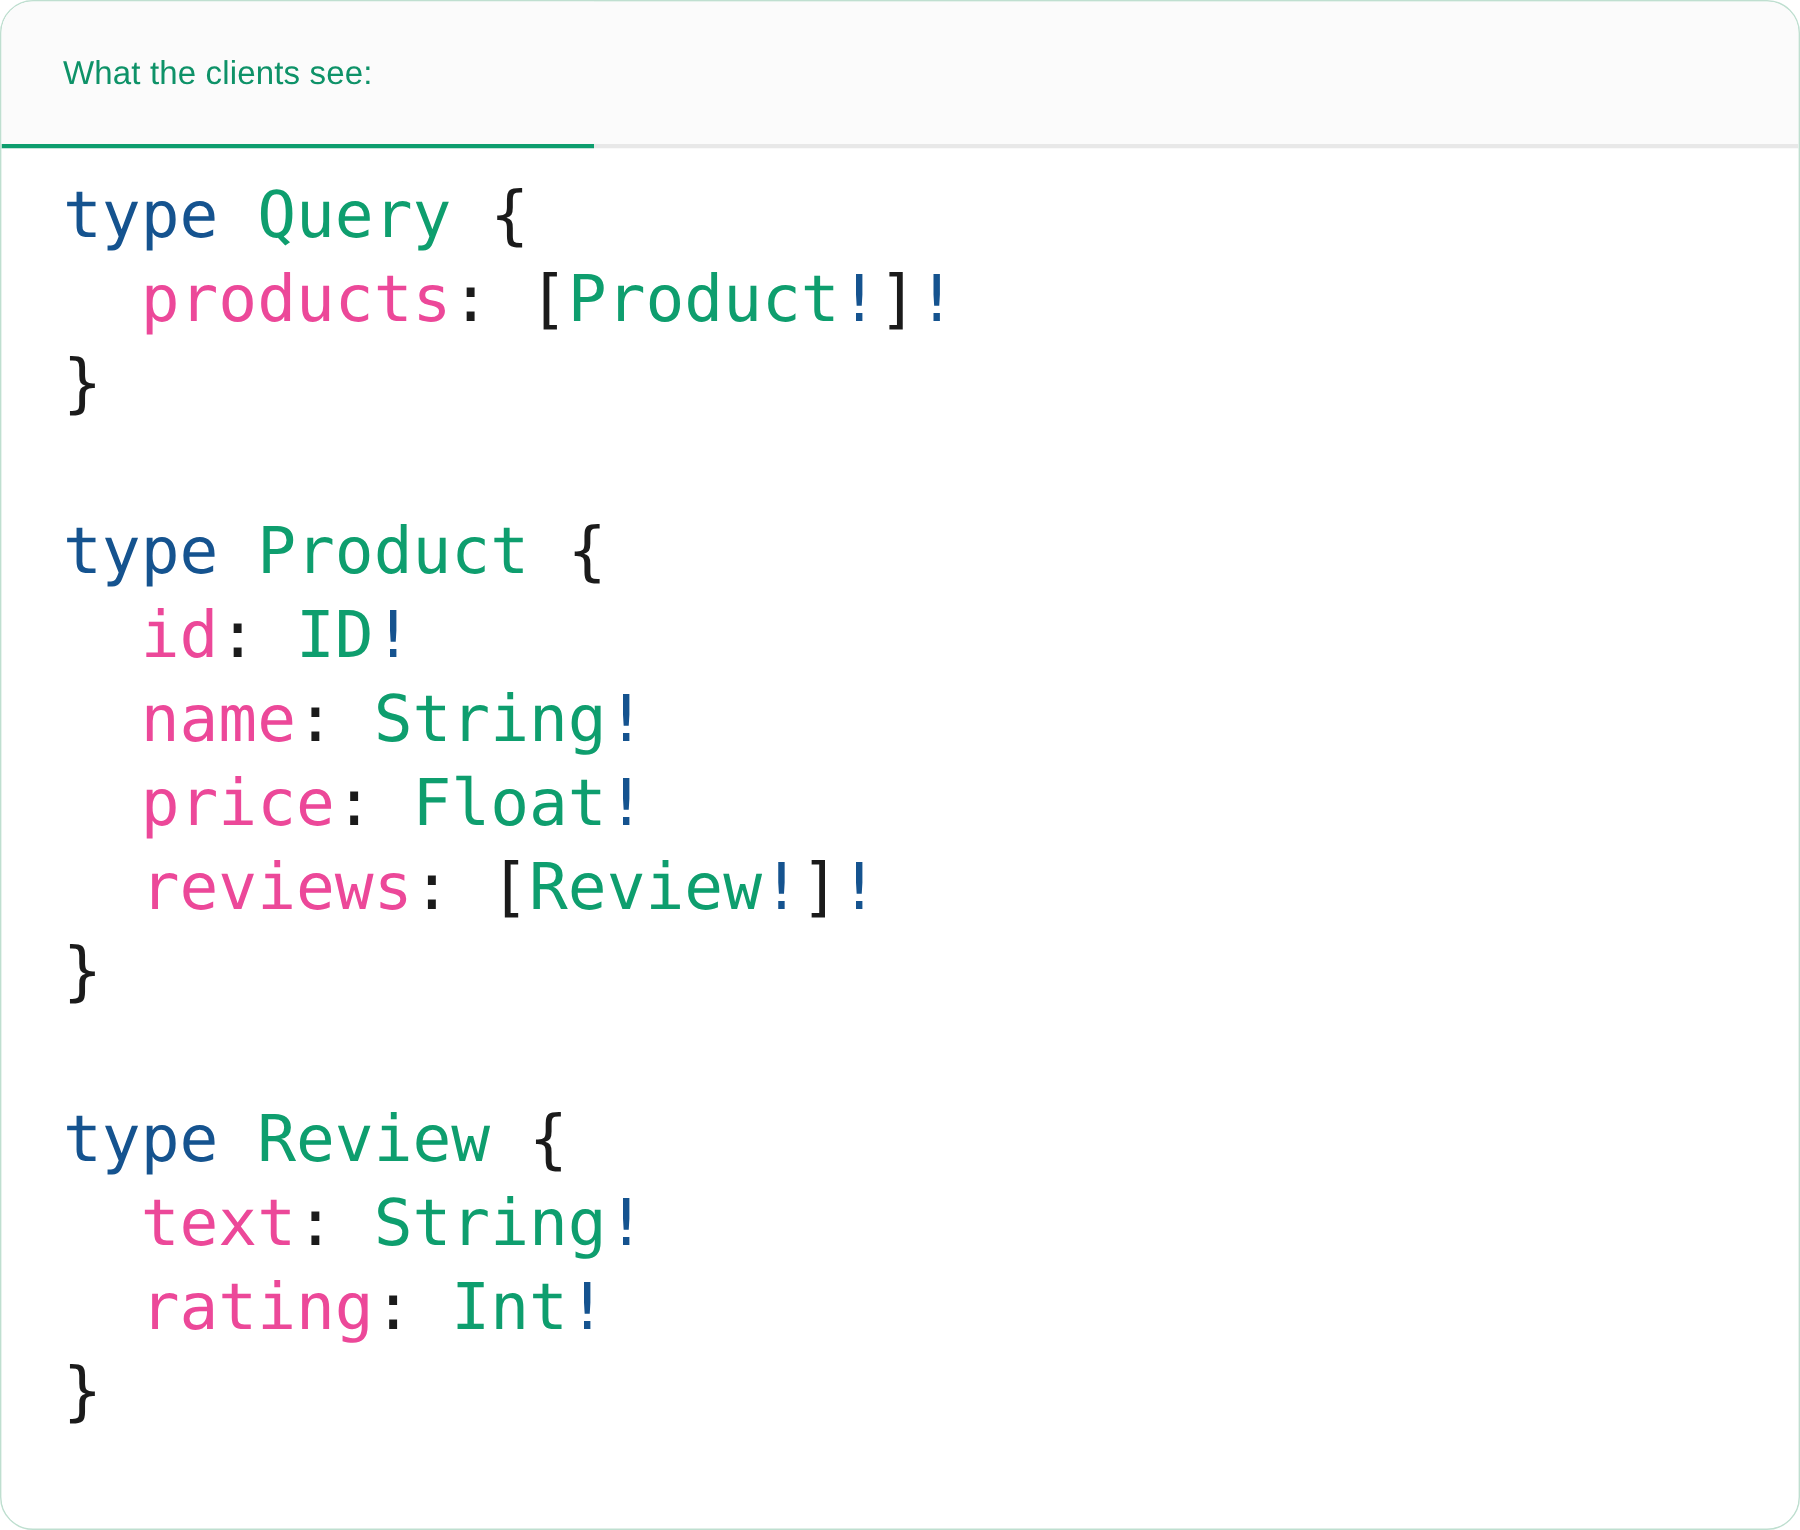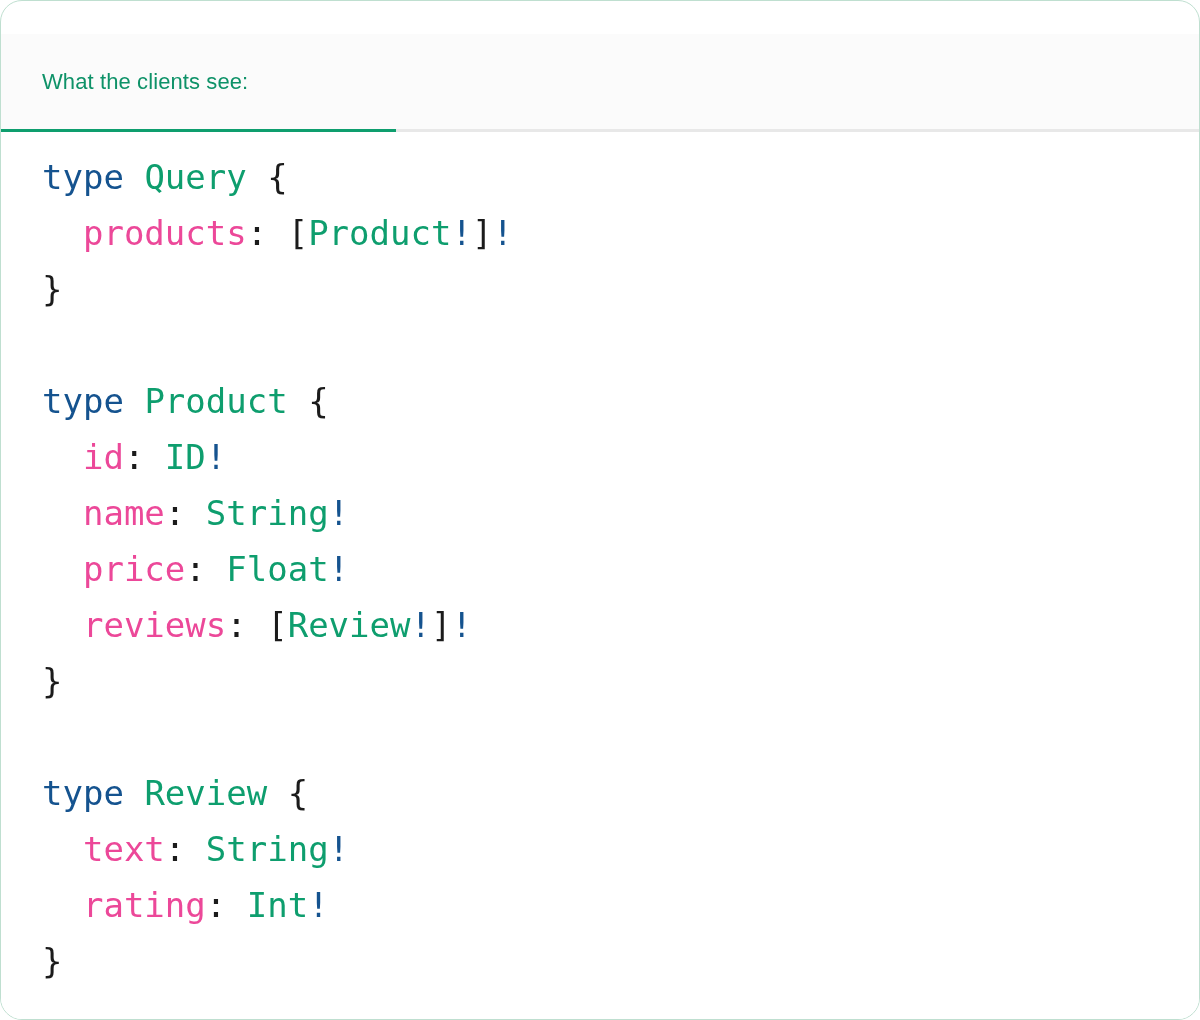--- a/index.html
+++ b/index.html
@@ -27,21 +27,20 @@
     overflow: hidden;
   }
 
   
   .tabstrip {
     position: relative;
     height: 98px;
     background: #fbfbfb;
     border-bottom: 3px solid #e8e8e8;
     box-sizing: border-box;
-    margin-top: 33px;
   }
   .tab {
     position: absolute;
     left: 0;
     top: 0;
     width: 395px;
     height: 98px;
     box-sizing: border-box;
     background: #fbfbfb;
     border-bottom: 3px solid #0e9e6e;
@@ -61,21 +60,21 @@
   
   .code-body {
     position: relative;
     background: #ffffff;
     padding: 17px 0 0 41px;
     box-sizing: border-box;
     height: 919px;
   }
   .code {
     font-family: "DejaVu Sans Mono", monospace;
-    font-size: 34px;
+    font-size: 43px;
     line-height: 56px;
     white-space: pre;
     margin: 0;
   }
   .code .ln {
     display: block;
     height: 56px;
     white-space: pre;
   }
   

